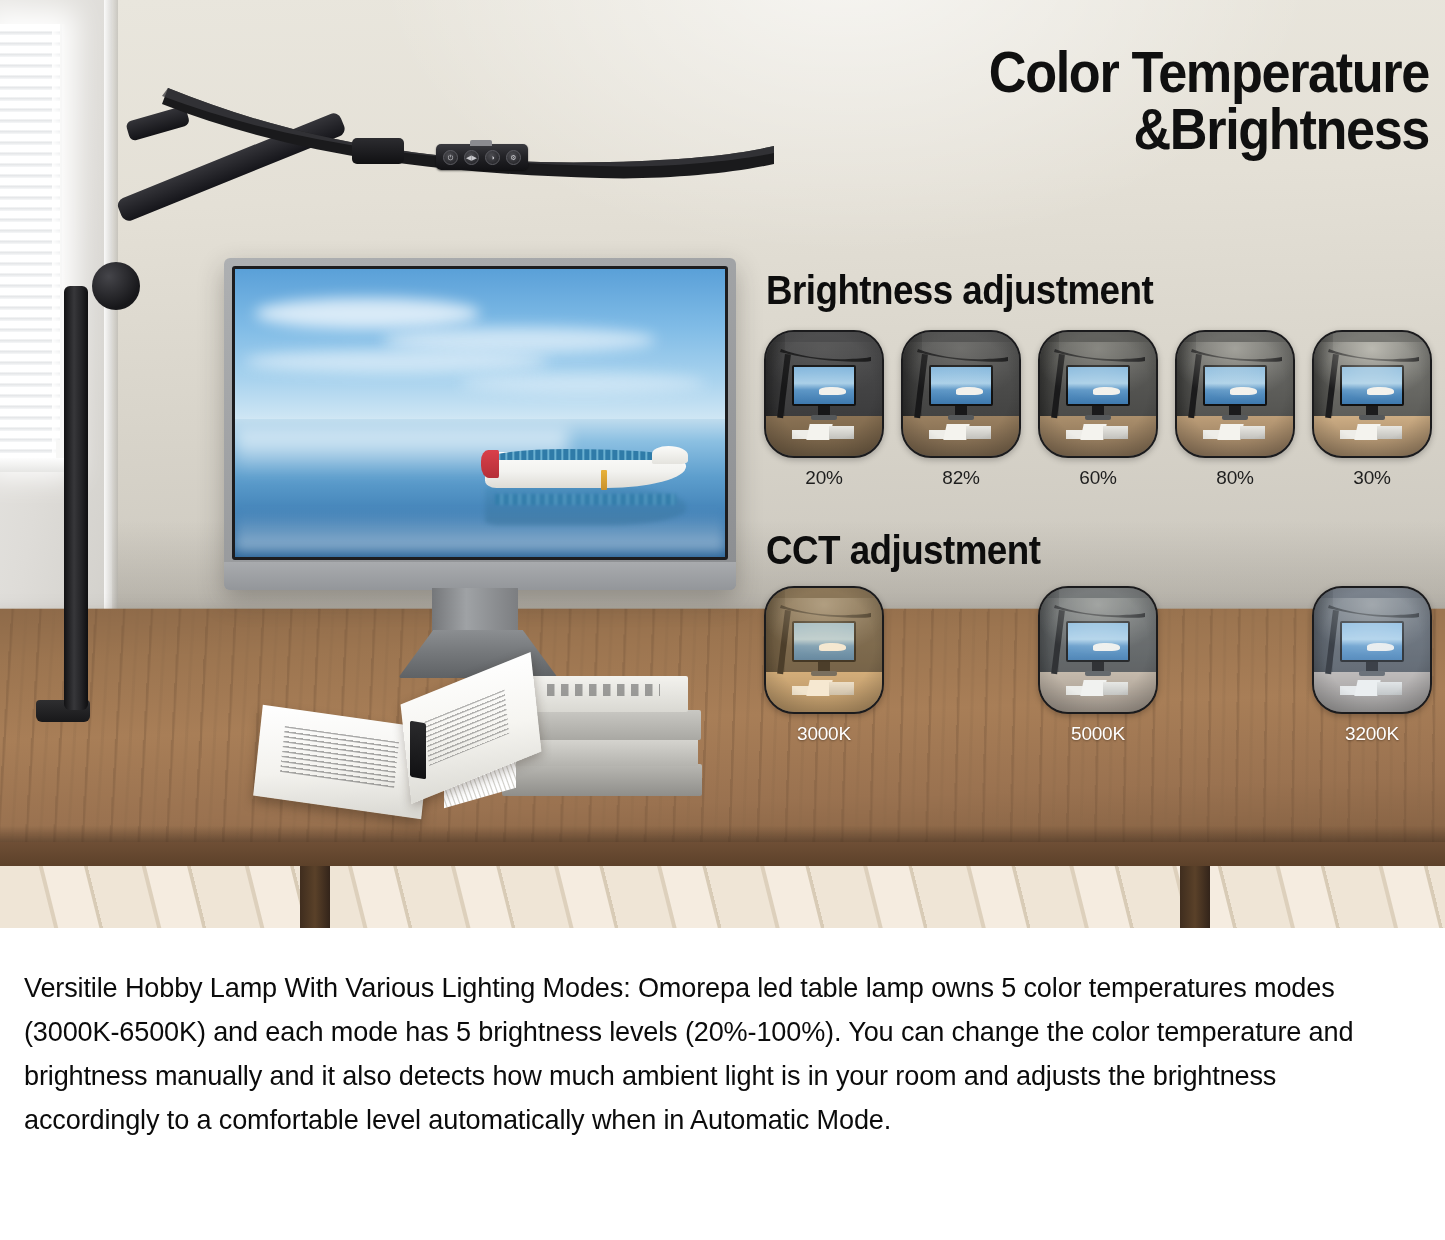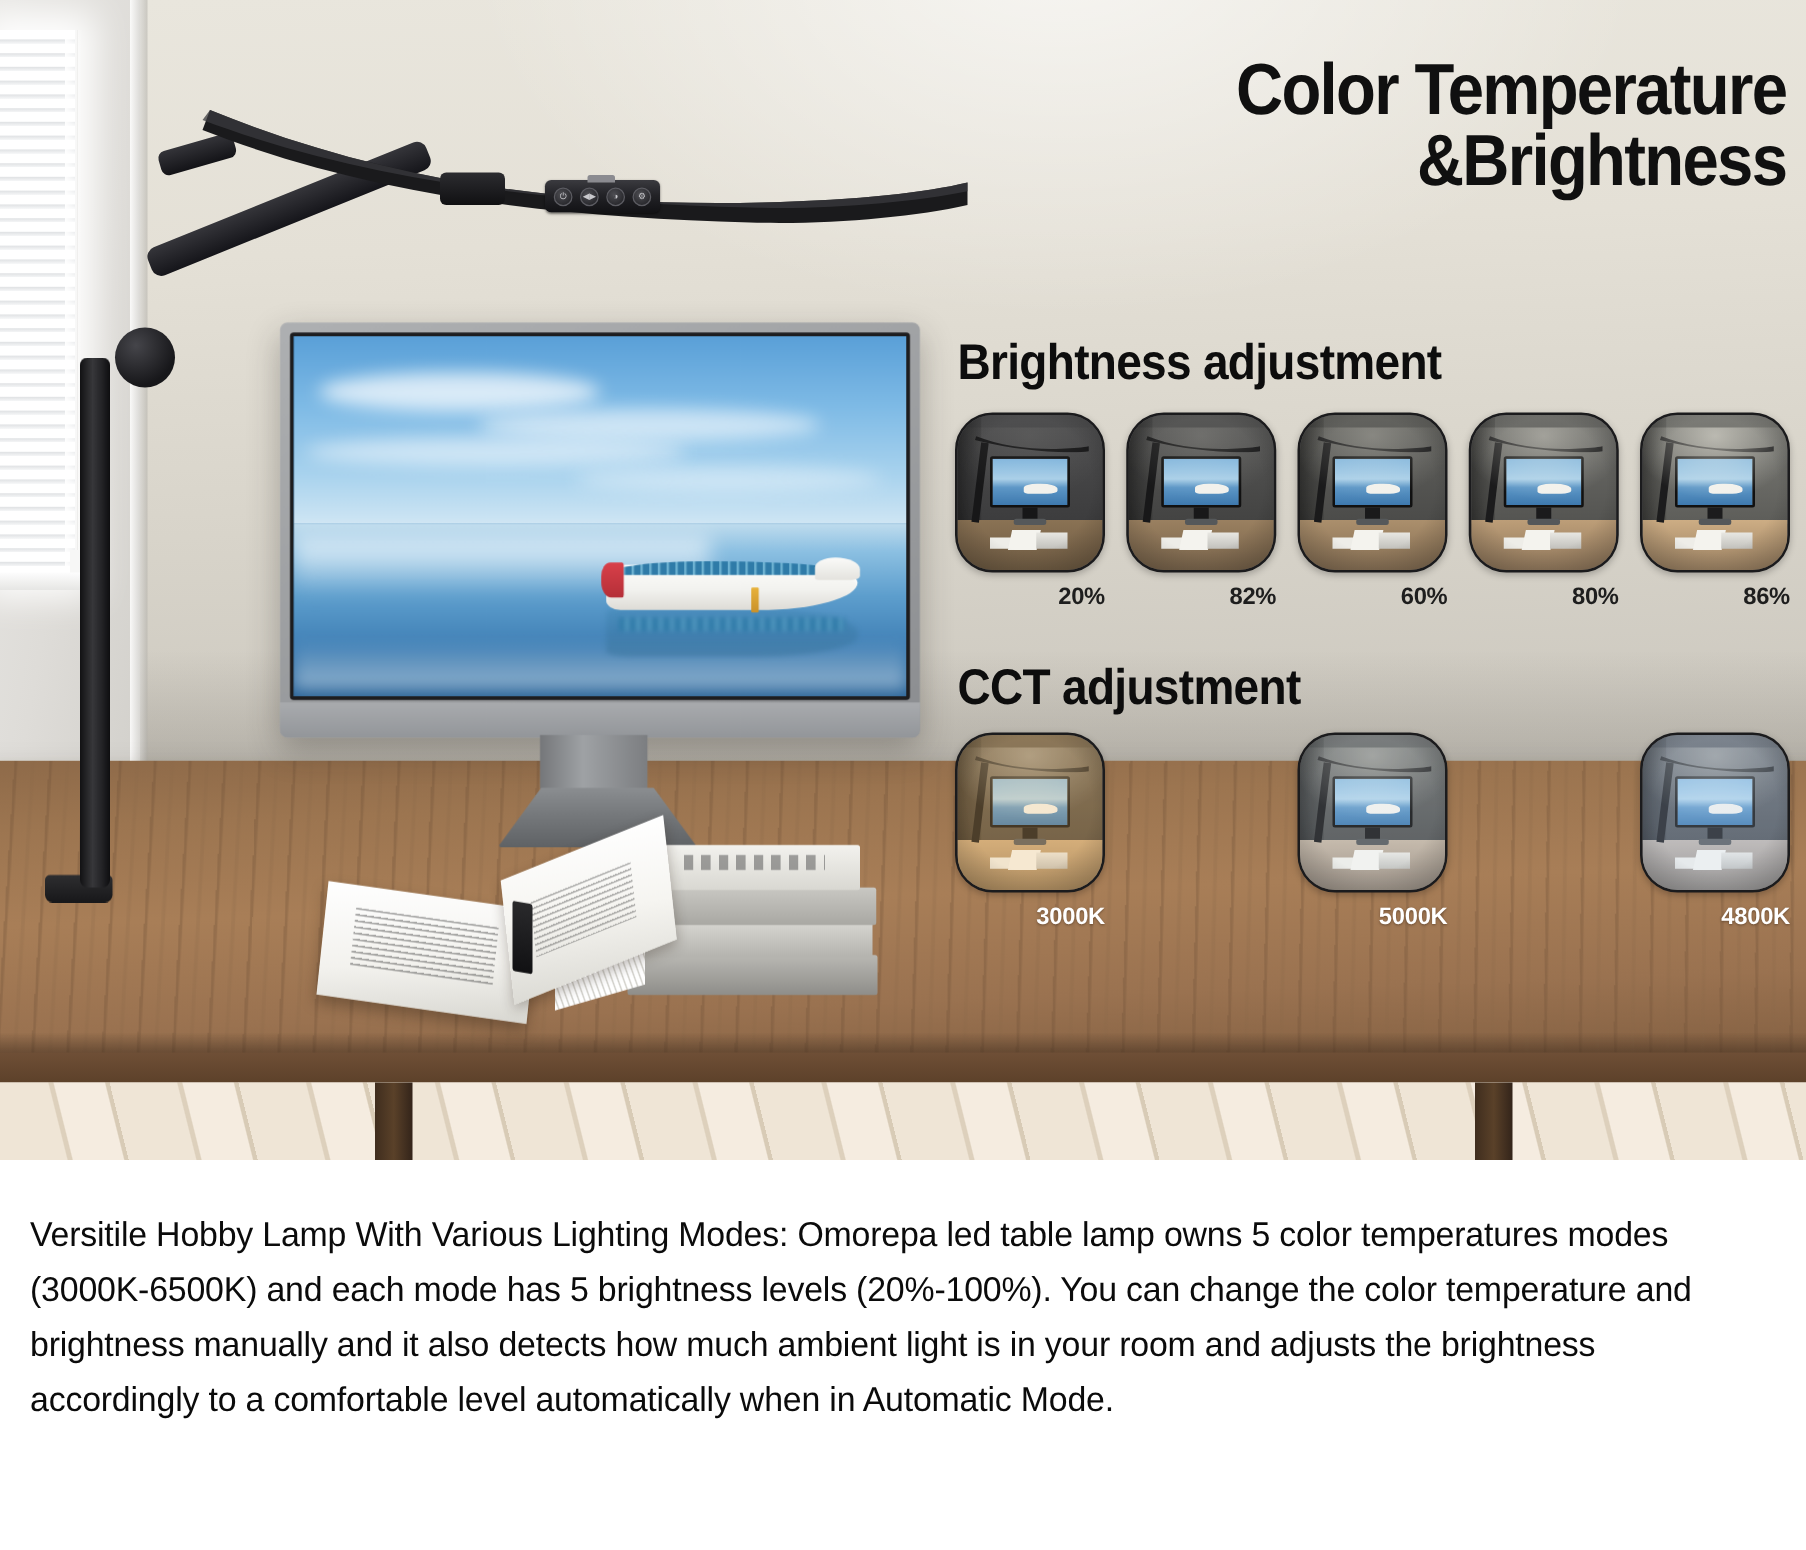--- a/index.html
+++ b/index.html
@@ -330,22 +330,22 @@
   }
   .t-book-stack {
     position:absolute; left:54%; top:76%; width:22%; height:10%;
     background:linear-gradient(180deg,#e8e7e2,#c2c1bc);
   }
   .t-book-left {
     position:absolute; left:22%; top:79%; width:15%; height:7%;
     background:#eeede8;
   }
   .tile-label {
-    margin-top:9px; text-align:right;
-    font-size:19px; font-weight:700;
+    margin-top:9px; text-align:center;
+    font-size:19px; font-weight:400;
     letter-spacing:-0.2px;
   }
   .label-dark { color:#1e1e1e; }
   .label-light { color:#ffffff; text-shadow:0 1px 2px rgba(60,40,24,.55); }
 
   
   .book-open-wrap { position:absolute; left:258px; top:668px; width:300px; height:148px; }
   .bo-left {
     position:absolute; left:0; top:48px; width:168px; height:92px;
     background:linear-gradient(170deg,#ffffff 0%,#f3f2ee 58%,#d8d7d1 100%);
@@ -596,21 +596,21 @@
           </div>
           <div class="t-mon"></div>
           <div class="t-mon-neck" style="background:#1c1c1d"></div>
           <div class="t-mon-base"></div>
           <div class="t-book-left"></div>
           <div class="t-book-open"></div>
           <div class="t-book-stack"></div>
           <div style="position:absolute;left:50%;top:8%;width:150%;height:92%;transform:translateX(-50%);pointer-events:none;background:radial-gradient(ellipse 52% 62% at 50% 6%,rgba(255,252,240,0.5) 0%,rgba(255,252,240,0) 72%)"></div>
           <div style="position:absolute;inset:0;pointer-events:none;background:radial-gradient(ellipse 78% 78% at 50% 45%,rgba(0,0,0,0) 55%,rgba(0,0,0,.30) 100%)"></div>
         </div>
-        <div class="tile-label label-dark">86%</div>
+        <div class="tile-label label-dark">30%</div>
       </div>
     </div>
 
   <div class="sec-title" id="cct-title">CCT adjustment</div>
 
   <div class="tile-row" id="cct-row">
       <div class="tile-wrap">
         <div class="tile">
           <div class="t-wall" style="background:linear-gradient(180deg,#6d6354,#51493e)"></div>
           <div class="t-wall-side"></div>
@@ -670,20 +670,20 @@
           <div class="t-mon"></div>
           <div class="t-mon-neck" style="background:#191a1c"></div>
           <div class="t-mon-base"></div>
           <div class="t-book-left"></div>
           <div class="t-book-open"></div>
           <div class="t-book-stack"></div>
           <div style="position:absolute;left:50%;top:8%;width:150%;height:92%;transform:translateX(-50%);pointer-events:none;background:radial-gradient(ellipse 52% 62% at 50% 6%,rgba(255,252,240,0.34) 0%,rgba(255,252,240,0) 72%)"></div>
           <div style="position:absolute;inset:0;pointer-events:none;background:rgba(198,226,255,0.20)"></div>
           <div style="position:absolute;inset:0;pointer-events:none;background:radial-gradient(ellipse 78% 78% at 50% 45%,rgba(0,0,0,0) 55%,rgba(0,0,0,.30) 100%)"></div>
         </div>
-        <div class="tile-label label-light">4800K</div>
+        <div class="tile-label label-light">3200K</div>
       </div>
     </div>
 </div>
 
 <div id="description">
   <p>Versitile Hobby Lamp With Various Lighting Modes: Omorepa led table lamp owns 5 color temperatures modes (3000K-6500K) and each mode has 5 brightness levels (20%-100%). You can change the color temperature and brightness manually and it also detects how much ambient light is in your room and adjusts the brightness accordingly to a comfortable level automatically when in Automatic Mode.</p>
 </div>
 
 </body></html>

